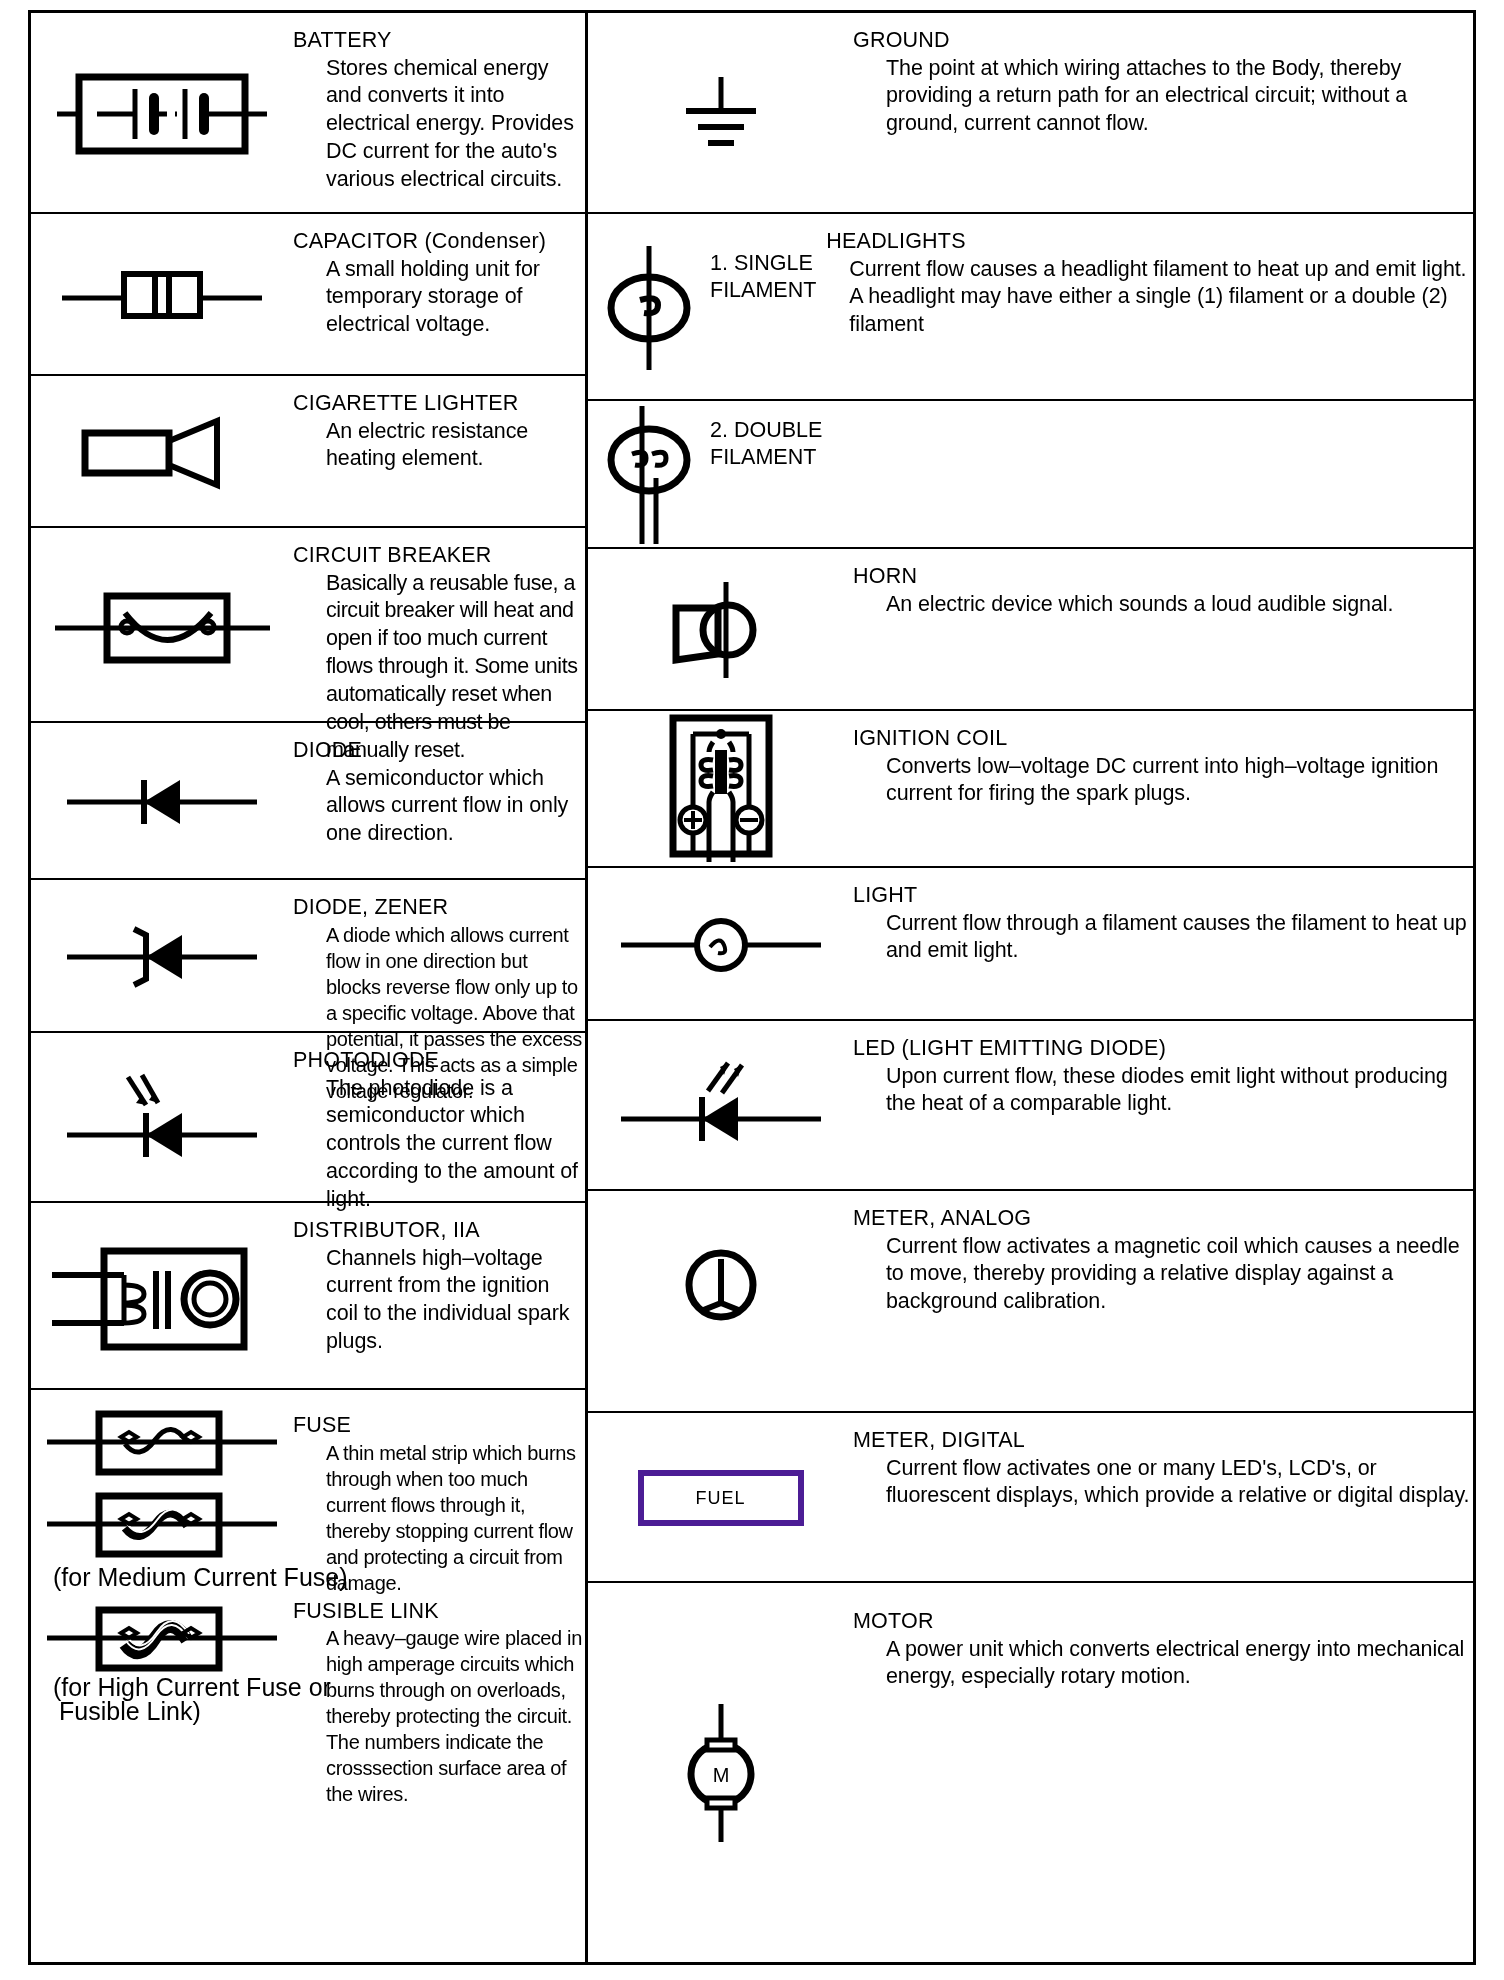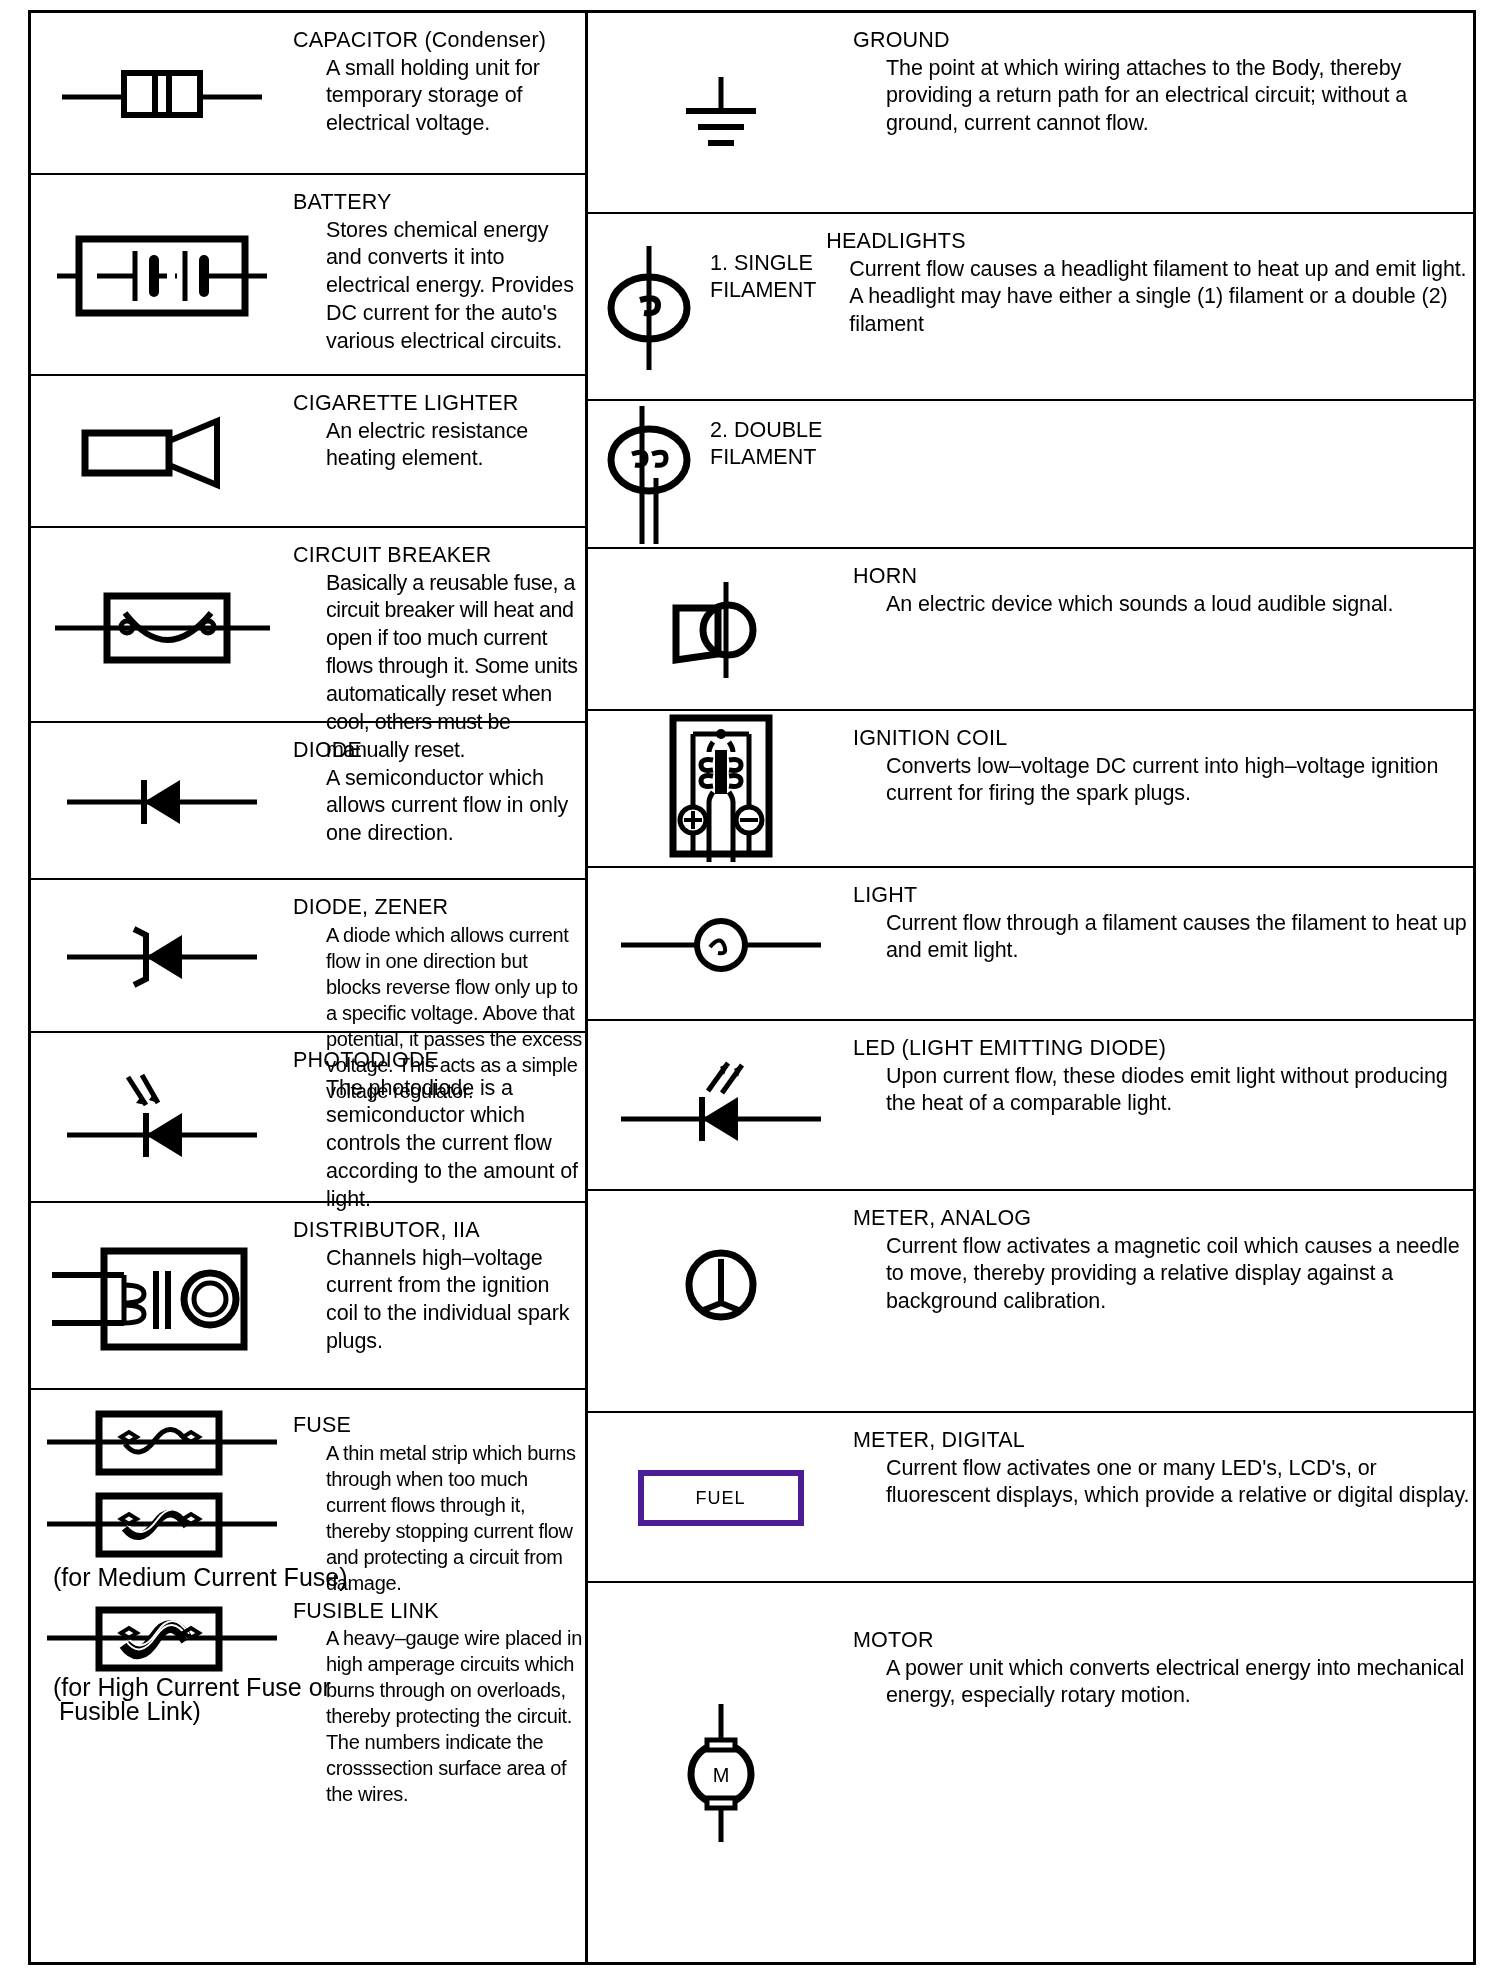--- a/index.html
+++ b/index.html
@@ -97,55 +97,55 @@
 
   svg { display: block; overflow: visible; }
 </style>
 </head>
 <body>
 
 <div id="sheet">
   <div class="grid">
 
     <div class="col col-left">
-
-      <div class="row" style="height:162px;">
-        <div class="sym" style="width:262px;height:162px;">
-          <svg width="200" height="90" viewBox="0 0 200 90">
-            <line x1="0" y1="48" x2="62" y2="48" stroke="#000" stroke-width="5"></line>
-            <rect x="62" y="24" width="76" height="42" fill="none" stroke="#000" stroke-width="6"></rect>
-            <line x1="93" y1="24" x2="93" y2="66" stroke="#000" stroke-width="6"></line>
-            <line x1="107" y1="24" x2="107" y2="66" stroke="#000" stroke-width="6"></line>
-            <line x1="138" y1="48" x2="200" y2="48" stroke="#000" stroke-width="5"></line>
-          </svg>
-        </div>
-        <div class="txt">
-          <div class="title">CAPACITOR (Condenser)</div>
-          <div class="desc">A small holding unit for temporary storage of electrical voltage.</div>
-        </div>
-      </div>
 
       <div class="row" style="height:201px;">
         <div class="sym" style="width:262px;height:201px;">
           <svg width="210" height="110" viewBox="0 0 210 110">
             <rect x="22" y="18" width="166" height="74" fill="none" stroke="#000" stroke-width="7"></rect>
             <line x1="0" y1="55" x2="22" y2="55" stroke="#000" stroke-width="5"></line>
             <line x1="188" y1="55" x2="210" y2="55" stroke="#000" stroke-width="5"></line>
             <line x1="40" y1="55" x2="78" y2="55" stroke="#000" stroke-width="5"></line>
             <line x1="78" y1="30" x2="78" y2="80" stroke="#000" stroke-width="5"></line>
             <rect x="92" y="34" width="10" height="42" rx="5" fill="#000"></rect>
             <line x1="102" y1="55" x2="120" y2="55" stroke="#000" stroke-width="5" stroke-dasharray="8 8"></line>
             <line x1="128" y1="30" x2="128" y2="80" stroke="#000" stroke-width="5"></line>
             <rect x="142" y="34" width="10" height="42" rx="5" fill="#000"></rect>
             <line x1="152" y1="55" x2="188" y2="55" stroke="#000" stroke-width="5"></line>
           </svg>
         </div>
         <div class="txt">
           <div class="title">BATTERY</div>
           <div class="desc">Stores chemical energy and converts it into electrical energy. Provides DC current for the auto's various electrical circuits.</div>
+        </div>
+      </div>
+
+      <div class="row" style="height:162px;">
+        <div class="sym" style="width:262px;height:162px;">
+          <svg width="200" height="90" viewBox="0 0 200 90">
+            <line x1="0" y1="48" x2="62" y2="48" stroke="#000" stroke-width="5"></line>
+            <rect x="62" y="24" width="76" height="42" fill="none" stroke="#000" stroke-width="6"></rect>
+            <line x1="93" y1="24" x2="93" y2="66" stroke="#000" stroke-width="6"></line>
+            <line x1="107" y1="24" x2="107" y2="66" stroke="#000" stroke-width="6"></line>
+            <line x1="138" y1="48" x2="200" y2="48" stroke="#000" stroke-width="5"></line>
+          </svg>
+        </div>
+        <div class="txt">
+          <div class="title">CAPACITOR (Condenser)</div>
+          <div class="desc">A small holding unit for temporary storage of electrical voltage.</div>
         </div>
       </div>
 
       <div class="row" style="height:152px;">
         <div class="sym" style="width:262px;height:152px;">
           <svg width="190" height="90" viewBox="0 0 190 90">
             <rect x="18" y="26" width="84" height="40" fill="none" stroke="#000" stroke-width="7"></rect>
             <path d="M102 34 L150 14 L150 78 L102 58 Z" fill="none" stroke="#000" stroke-width="6"></path>
           </svg>
         </div>
@@ -455,21 +455,21 @@
       <div class="row" style="flex:1 1 auto;">
         <div class="sym" style="width:265px;align-self:stretch;">
           <svg width="120" height="150" viewBox="0 0 120 150">
             <line x1="60" y1="6" x2="60" y2="144" stroke="#000" stroke-width="5"></line>
             <circle cx="60" cy="76" r="30" fill="#fff" stroke="#000" stroke-width="7"></circle>
             <rect x="46" y="42" width="28" height="10" fill="#fff" stroke="#000" stroke-width="5"></rect>
             <rect x="46" y="100" width="28" height="10" fill="#fff" stroke="#000" stroke-width="5"></rect>
             <text x="60" y="84" text-anchor="middle" font-family="Liberation Sans, sans-serif" font-size="20" fill="#000">M</text>
           </svg>
         </div>
-        <div class="txt" style="padding-top:44px;">
+        <div class="txt" style="padding-top:25px;">
           <div class="title">MOTOR</div>
           <div class="desc">A power unit which converts electrical energy into mechanical energy, especially rotary motion.</div>
         </div>
       </div>
 
     </div>
   </div>
 </div>
 
 </body></html>

